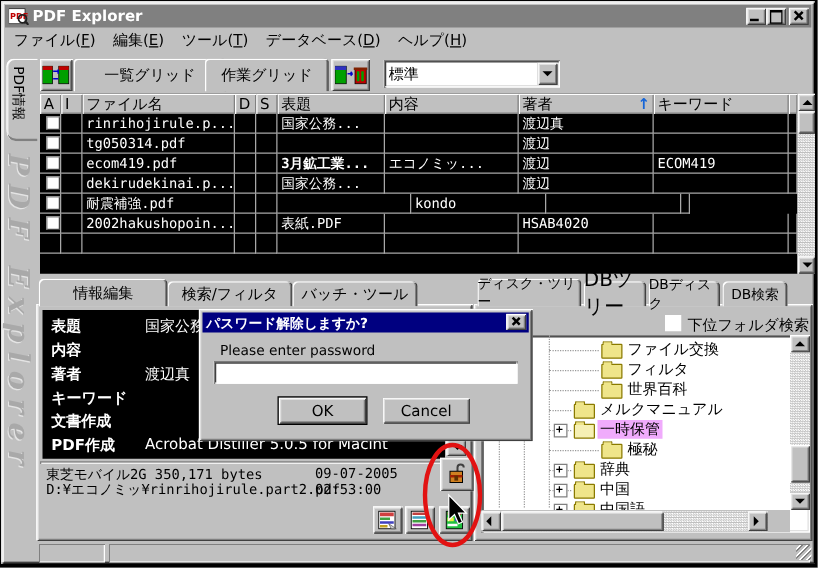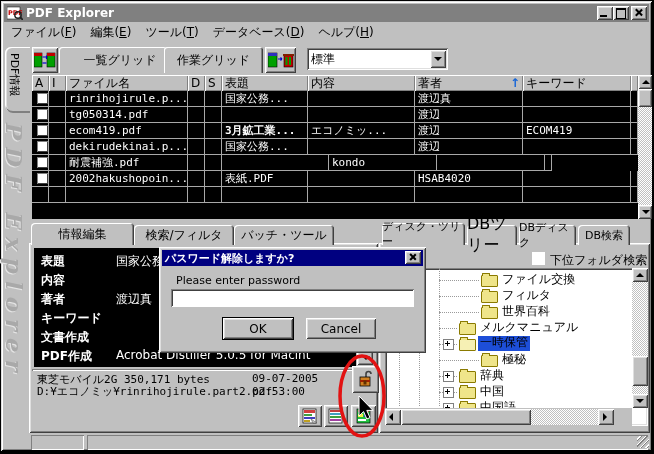--- a/index.html
+++ b/index.html
@@ -61,21 +61,21 @@
   #right-panel{left:378px;top:242px;width:271px;height:190px;background:#c0c0c0;}
   #info-form{left:33px;top:247px;width:322px;height:119px;background:#000;overflow:hidden;}
   .frow{position:absolute;left:0;width:100%;height:19px;color:#fff;font-size:12px;}
   .flabel{position:absolute;left:7px;top:2px;font-weight:bold;}
   .fvalue{position:absolute;left:82px;top:2px;white-space:nowrap;}
   #status-text{color:#000;font-family:"DejaVu Sans Mono",monospace;font-size:11px;}
   
   #tree{left:384px;top:267px;width:263px;height:158px;background:#fff;overflow:hidden;}
   .titem{position:absolute;height:16px;color:#000;font-size:12px;white-space:nowrap;}
   .tlabel{position:absolute;top:0;line-height:15px;padding:0 2px;}
-  .tlabel.sel{background:#1d4ed8;font-family:Liberation Mono, monospace;}
+  .tlabel.sel{background:#f0abfc;}
   .plusbox{position:absolute;width:9px;height:9px;top:3px;background:#fff;border:1px solid #808080;}
   .plusbox b{position:absolute;left:1px;top:3px;width:5px;height:1px;background:#000;}
   .plusbox i{position:absolute;left:3px;top:1px;width:1px;height:5px;background:#000;}
   .folder{position:absolute;top:3px;width:15px;height:10px;background:#efe58a;border:1px solid #8a7a00;border-radius:1px;}
   .folder:before{content:"";position:absolute;left:0;top:-3px;width:6px;height:2px;background:#efe58a;border:1px solid #8a7a00;border-bottom:none;border-radius:1px 1px 0 0;}
   .dotv{position:absolute;width:1px;border-left:1px dotted #9a9a9a;}
   
   #dialog{left:158px;top:246px;width:267px;height:106px;background:#c0c0c0;z-index:40;}
   #dlg-title{left:3px;top:3px;width:261px;height:16px;background:#000080;color:#fff;font-weight:bold;font-size:11px;
              display:flex;align-items:center;padding-left:3px;box-sizing:border-box;}

